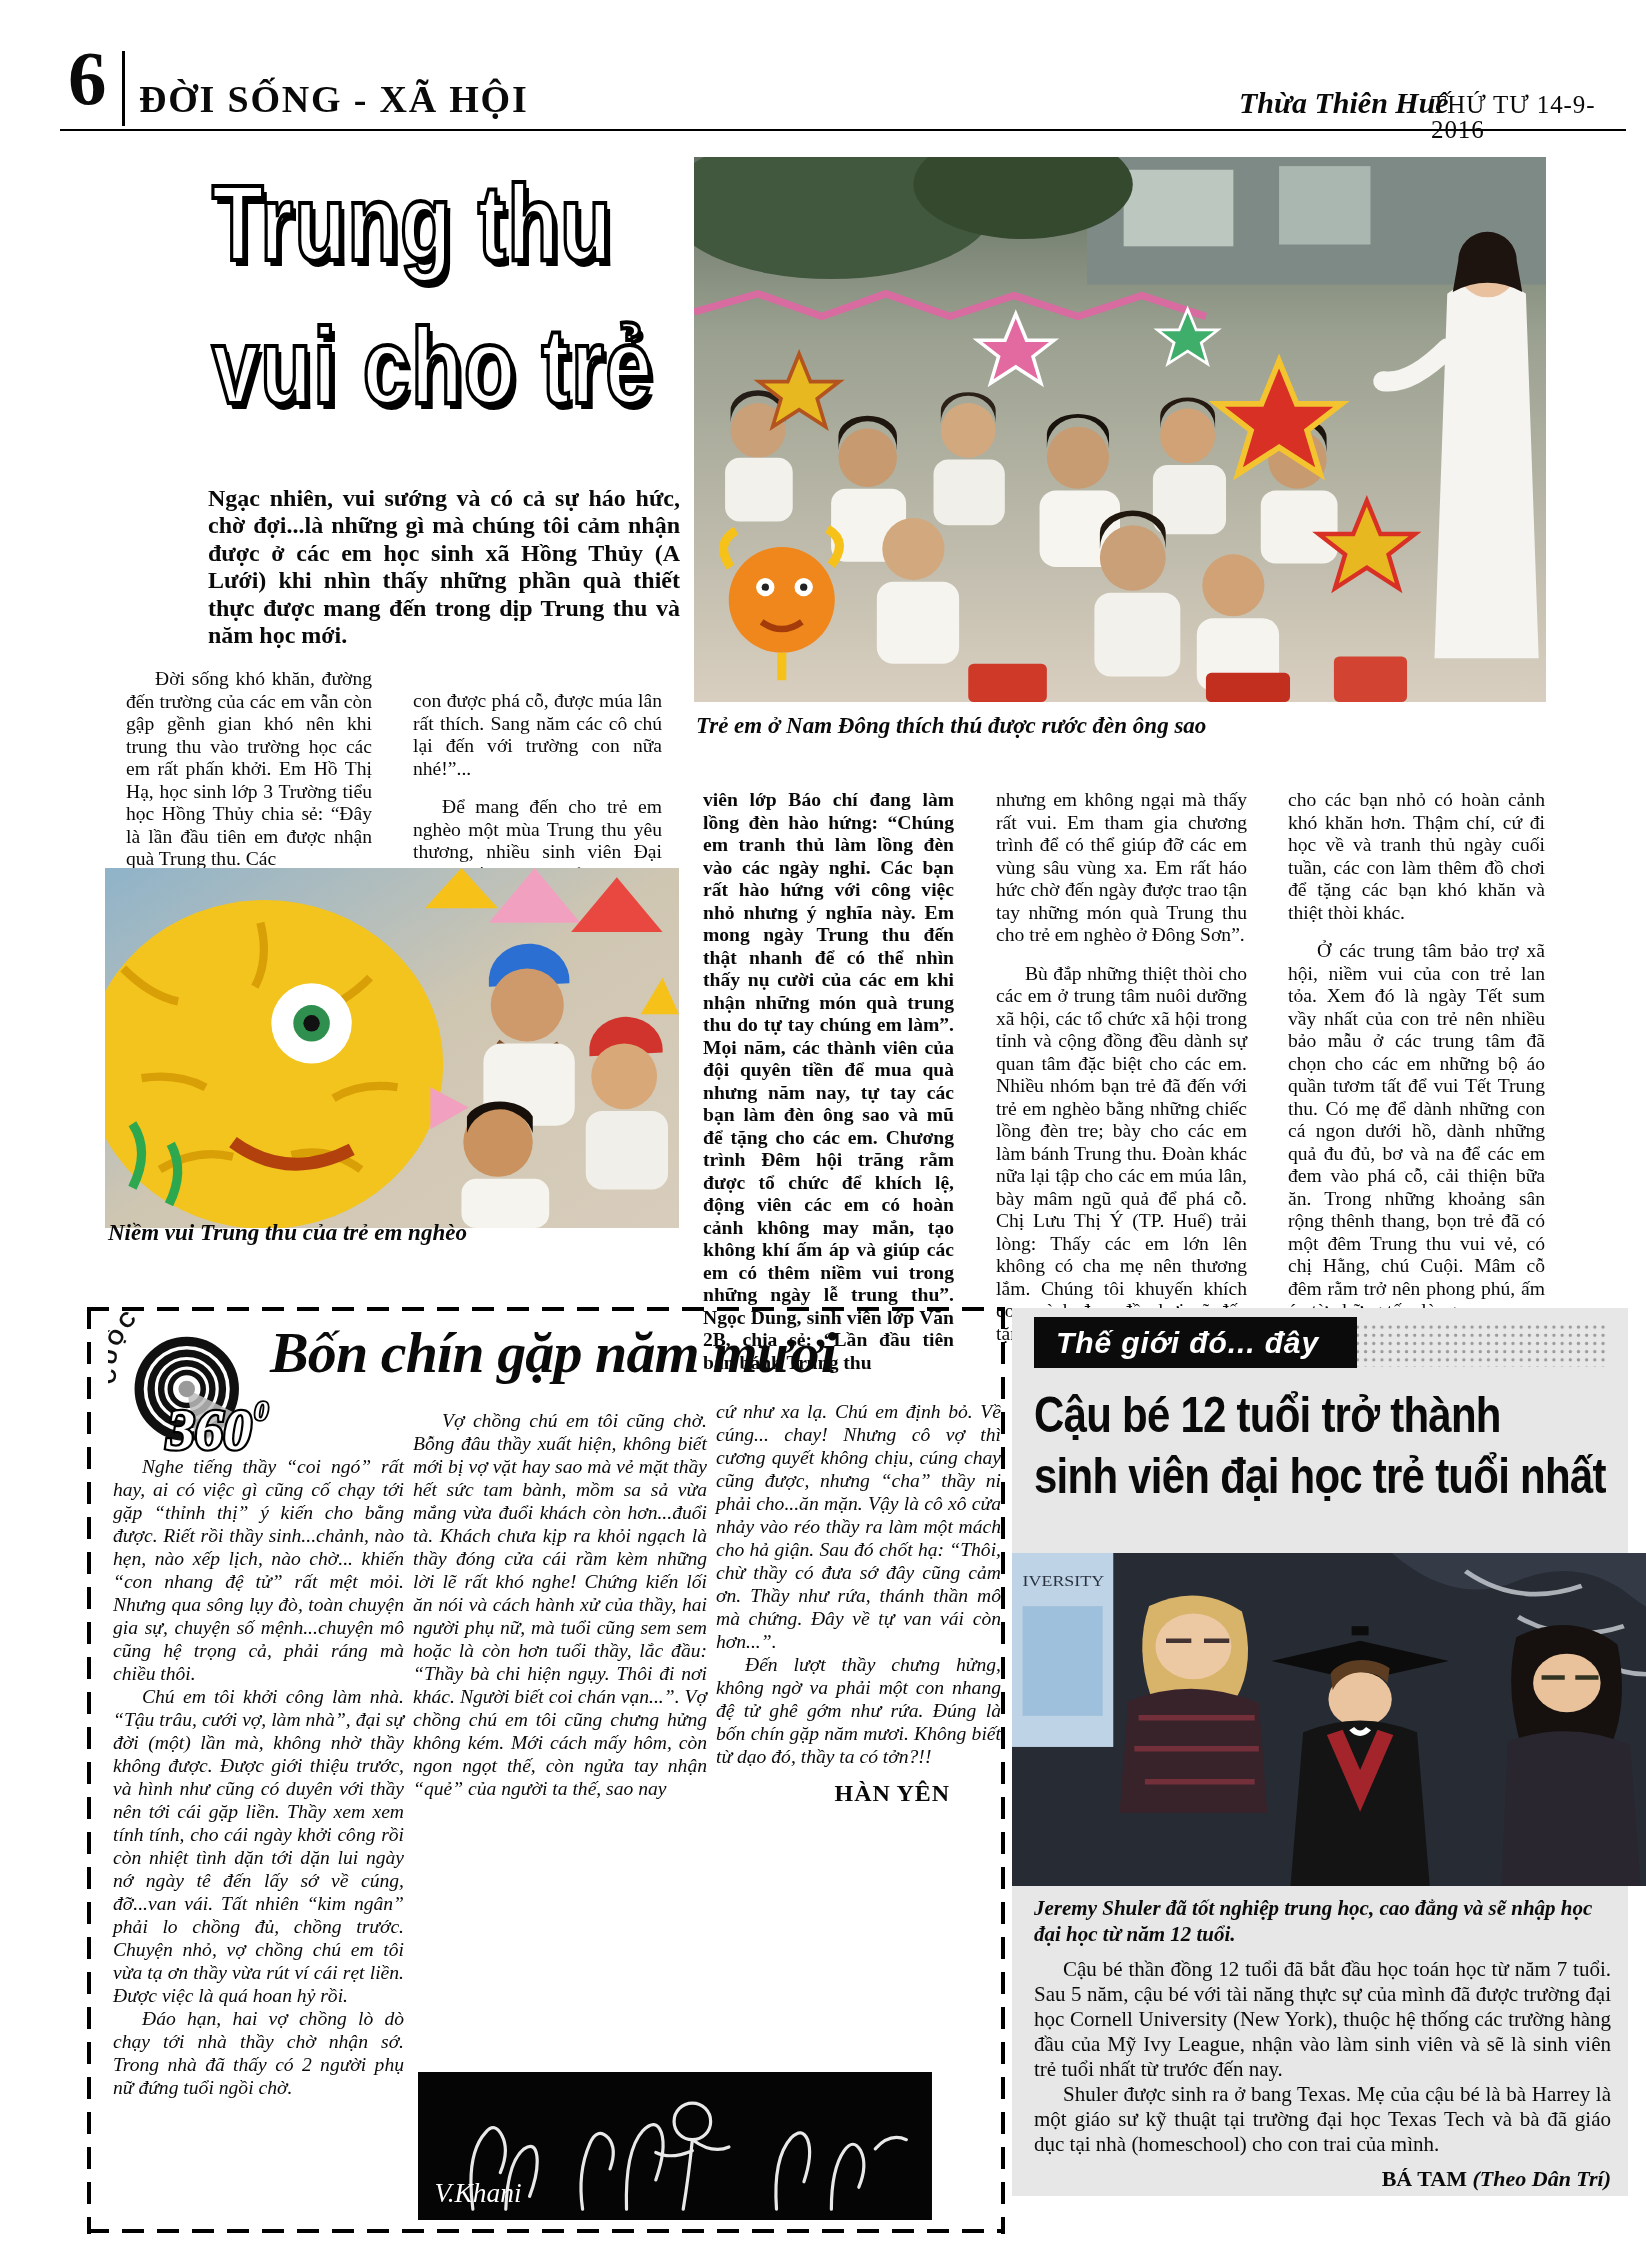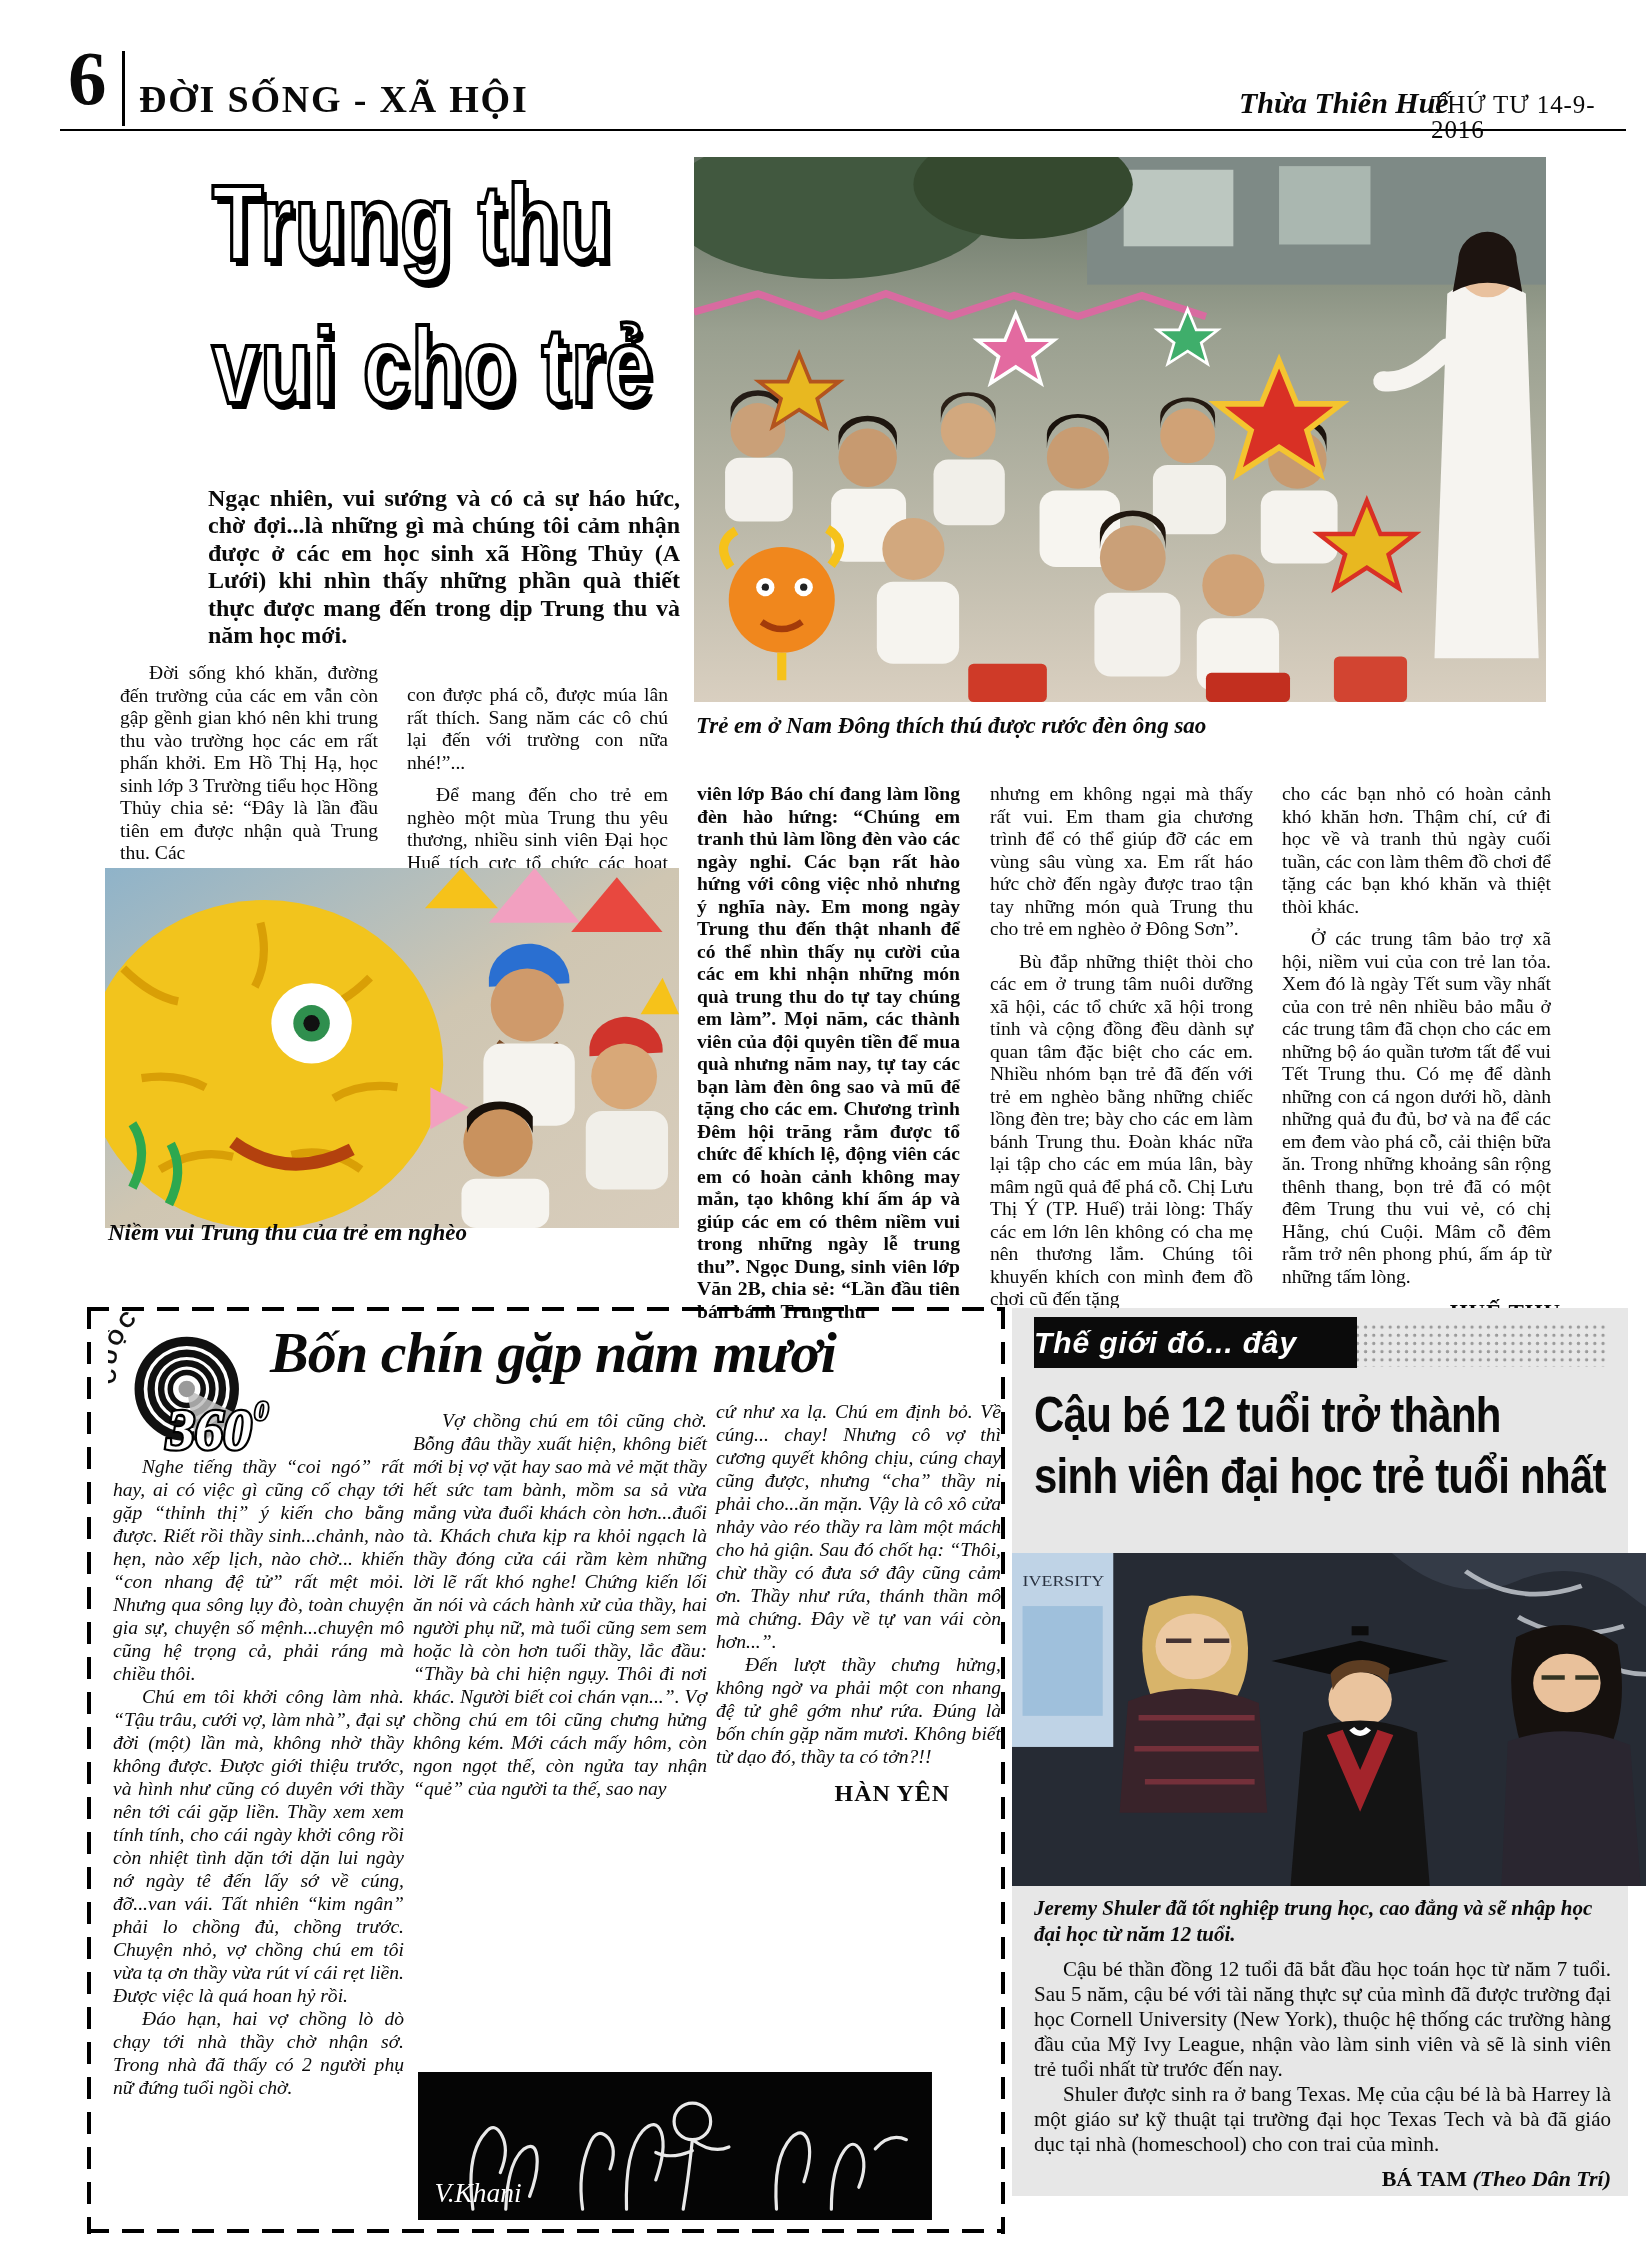--- a/index.html
+++ b/index.html
@@ -18,21 +18,21 @@
   .pdate   { left:1431px; top:92px; font:25px/1 "Liberation Serif",serif; letter-spacing:0.9px; }
   .hrule   { left:60px; top:129px; width:1566px; height:1.8px; background:#000; }
 
   
   .dtitle { left:212px; top:152px; }
   .dline  { display:block; font:700 108px/1.32 "Liberation Sans","DejaVu Sans",sans-serif;
             transform:scaleX(.78); transform-origin:0 0; color:#fff;
             -webkit-text-stroke:4.1px #000; text-shadow:5.5px 5.5px 0 #000; letter-spacing:1.8px; white-space:nowrap; }
   .lead   { left:208px; top:485px; width:472px; font:700 24px/27.4px "Liberation Serif",serif; }
   .mcol   { font:19.6px/22.5px "Liberation Serif",serif; }
-  .mcol p { margin:10px; }
+  .mcol p { margin:16px; }
   #mcol1 { left:110px;  top:652px; width:278px; }
   #mcol2 { left:397px;  top:674px; width:281px; }
   #mcol3 { left:687px;  top:773px; width:283px;font-weight:bold; }
   #mcol4 { left:980px; top:773px; width:283px; }
   #mcol5 { left:1272px; top:773px; width:289px; }
   .mbyline { text-align:right; font:700 23px/1 "Liberation Serif",serif; margin-top:12.8px; letter-spacing:0.9px; }
   .caption { font:italic 700 23px/27.4px "Liberation Serif",serif; }
   #capTop  { left:696px; top:712px; width:850px; }
   #capLeft { left:108px; top:1184px; width:568px;margin-top:35px; }
   figure.photo { overflow:hidden; background:#888; }
@@ -54,21 +54,21 @@
   #bcol2 { left:413px; top:1409px; width:294px; }
   #bcol3 { left:716px; top:1400px; width:285px; }
   .bbyline { text-align:right; padding-right:51px; font:700 24px/1 "Liberation Serif",serif; font-style:normal; margin-top:12.8px; letter-spacing:0.9px; }
   #boxArt { left:418px; top:2072px; width:514px; height:148px; }
 
   
   .world { left:1012px; top:1308px; width:616px; height:888px; background:#e7e7e7; }
   .world .abs { position:absolute; }
   .wdots  { left:22px; top:14.6px; width:572px; height:44px;
             background-image:radial-gradient(#9a9a9a 1.6px, transparent 1.9px); background-size:8.2px 8.2px; }
-  .wbanner{ left:22px; top:9.1px; width:323px; height:51px; background:#0b0b0b; display:flex; align-items:center; }
+  .wbanner{ left:22px; top:9.1px; width:323px; height:51px; background:#0b0b0b; display:flex; align-items:center; padding-left:22px; }
   .wbanner span { font:italic 700 30px/1 "Liberation Sans","DejaVu Sans",sans-serif; color:#fff; letter-spacing:0.9px; }
   .wtitle { left:22px; top:77px; width:585px; }
   .wtline { display:block; font:700 50px/61px "Liberation Sans","DejaVu Sans",sans-serif;
             transform:scaleX(.84); transform-origin:0 0; letter-spacing:-0.9px; white-space:nowrap; }
   .wphoto { left:0px; top:245px; width:692px; height:333px; background:#222; overflow:hidden; }
   .wphoto svg { display:block; width:100%; height:100%; }
   .wcap   { left:22px; top:588px; width:576px; font:italic 700 21px/25.6px "Liberation Serif",serif; }
   .wbody  { left:22px; top:649px; width:577px; font:21px/25px "Liberation Serif",serif; }
   .wbyline{ text-align:right; font:700 22px/1 "Liberation Serif",serif; margin-top:11px; }
   .wbyline i { font-weight:700; }

